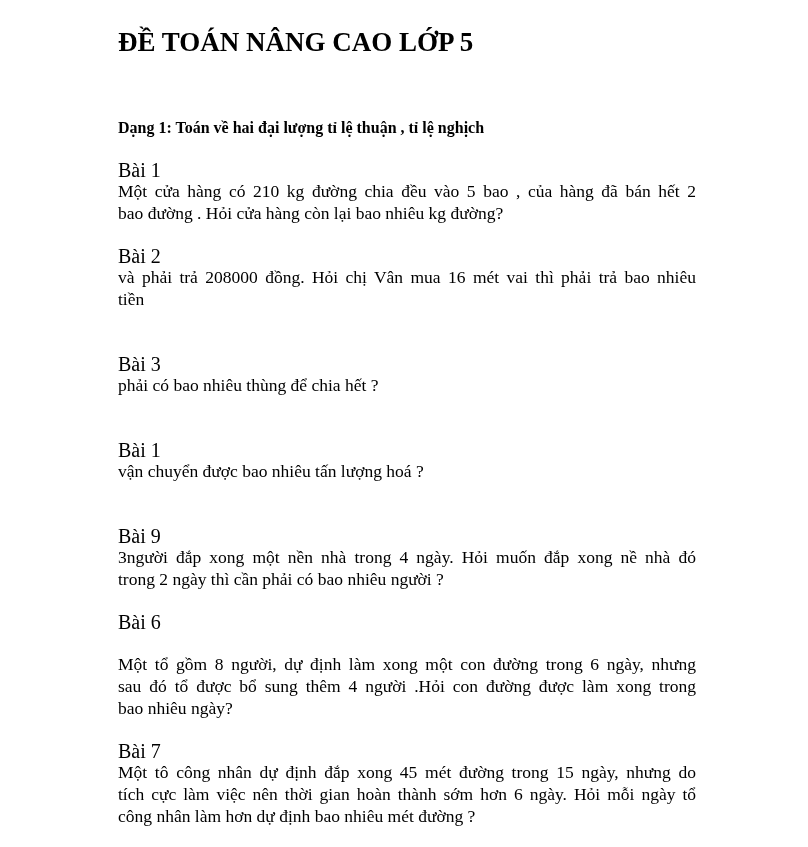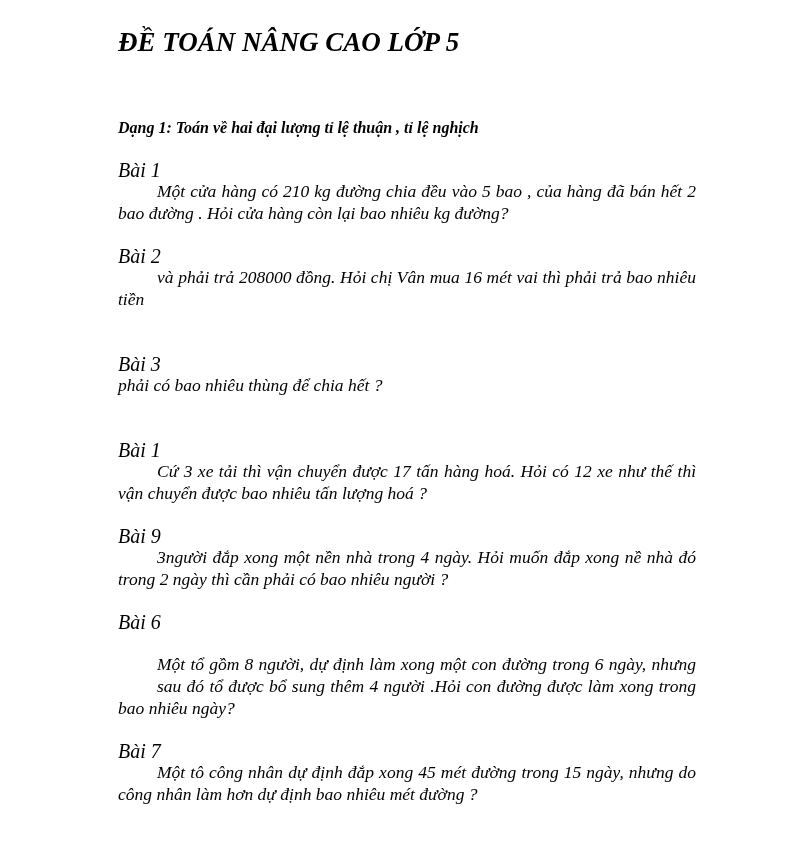--- a/index.html
+++ b/index.html
@@ -13,21 +13,20 @@
       position: relative;
       overflow: hidden;
       font-family: "Liberation Serif", "DejaVu Serif", serif;
       color: #000000;
     }
     .page {
       position: absolute;
       left: 0; top: 0;
       width: 808px; height: 847px;
       background: #ffffff;
-      font-style: italic;
     }
     .title {
       position: absolute;
       left: 118px;
       top: 26px;
       font-size: 27px;
       font-weight: bold;
       white-space: nowrap;
       line-height: 32px;
     }
@@ -54,21 +53,20 @@
     .problem-line {
       display: block;
       font-size: 17.5px;
       line-height: 21.8px;
       white-space: nowrap;
     }
     .justify {
       text-align: justify;
       text-align-last: justify;
       white-space: normal;
-      margin-left: 39px;
     }
     .spacer {
       display: block;
       height: 21px;
     }
   </style>
 </head>
 <body>
 
 <div class="page">
@@ -89,37 +87,37 @@
     <span class="problem-line">tiền</span>
   </div>
 
   <div class="problem" style="top:353px;">
     <span class="problem-label">Bài 3</span>
     <span class="problem-line">phải có bao nhiêu thùng để chia hết ?</span>
   </div>
 
   <div class="problem" style="top:439px;">
     <span class="problem-label">Bài 1</span>
-    <span class="problem-line justify">Cứ 3 xe tải thì vận chuyển được 17 tấn hàng hoá. Hỏi có 12 xe như thế thì</span>
     <span class="problem-line">vận chuyển được bao nhiêu tấn lượng hoá ?</span>
   </div>
 
   <div class="problem" style="top:525px;">
     <span class="problem-label">Bài 9</span>
     <span class="problem-line justify">3người đắp xong một nền nhà trong 4 ngày. Hỏi muốn đắp xong nề nhà đó</span>
     <span class="problem-line">trong 2 ngày thì cần phải có bao nhiêu người ?</span>
   </div>
 
   <div class="problem" style="top:611px;">
     <span class="problem-label">Bài 6</span>
     <span class="spacer"></span>
     <span class="problem-line justify">Một tổ gồm 8 người, dự định làm xong một con đường trong 6 ngày, nhưng</span>
     <span class="problem-line justify">sau đó tổ được bổ sung thêm 4 người .Hỏi con đường được làm xong trong</span>
     <span class="problem-line">bao nhiêu ngày?</span>
   </div>
 
   <div class="problem" style="top:740px;">
     <span class="problem-label">Bài 7</span>
     <span class="problem-line justify">Một tô công nhân dự định đắp xong 45 mét đường trong 15 ngày, nhưng do</span>
+    <span class="problem-line justify">tích cực làm việc nên thời gian hoàn thành sớm hơn 6 ngày. Hỏi mỗi ngày tổ</span>
     <span class="problem-line">công nhân làm hơn dự định bao nhiêu mét đường ?</span>
   </div>
 
 </div>
 
 </body></html>

